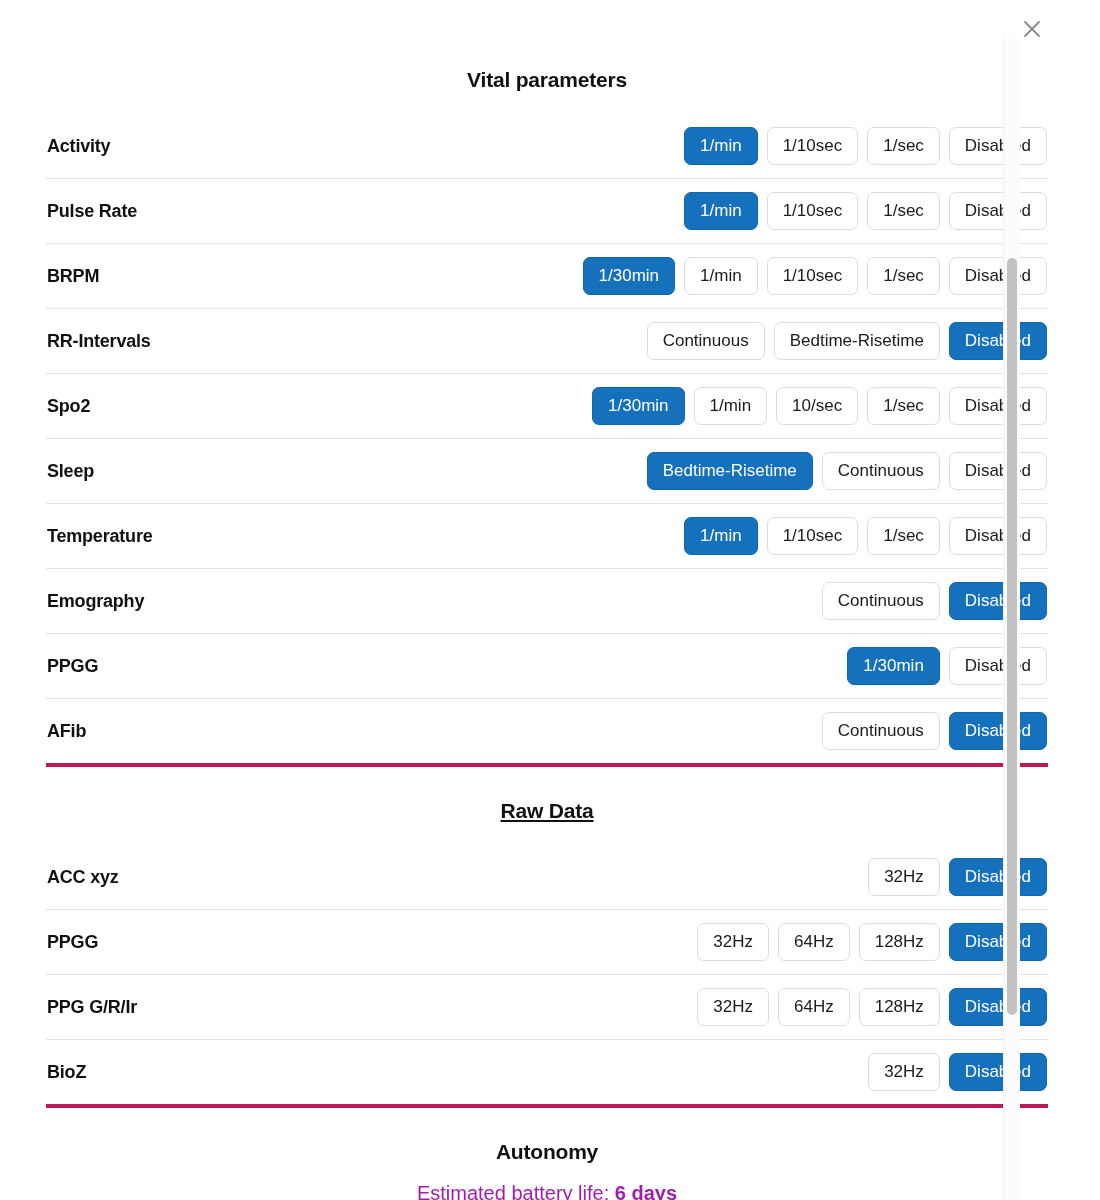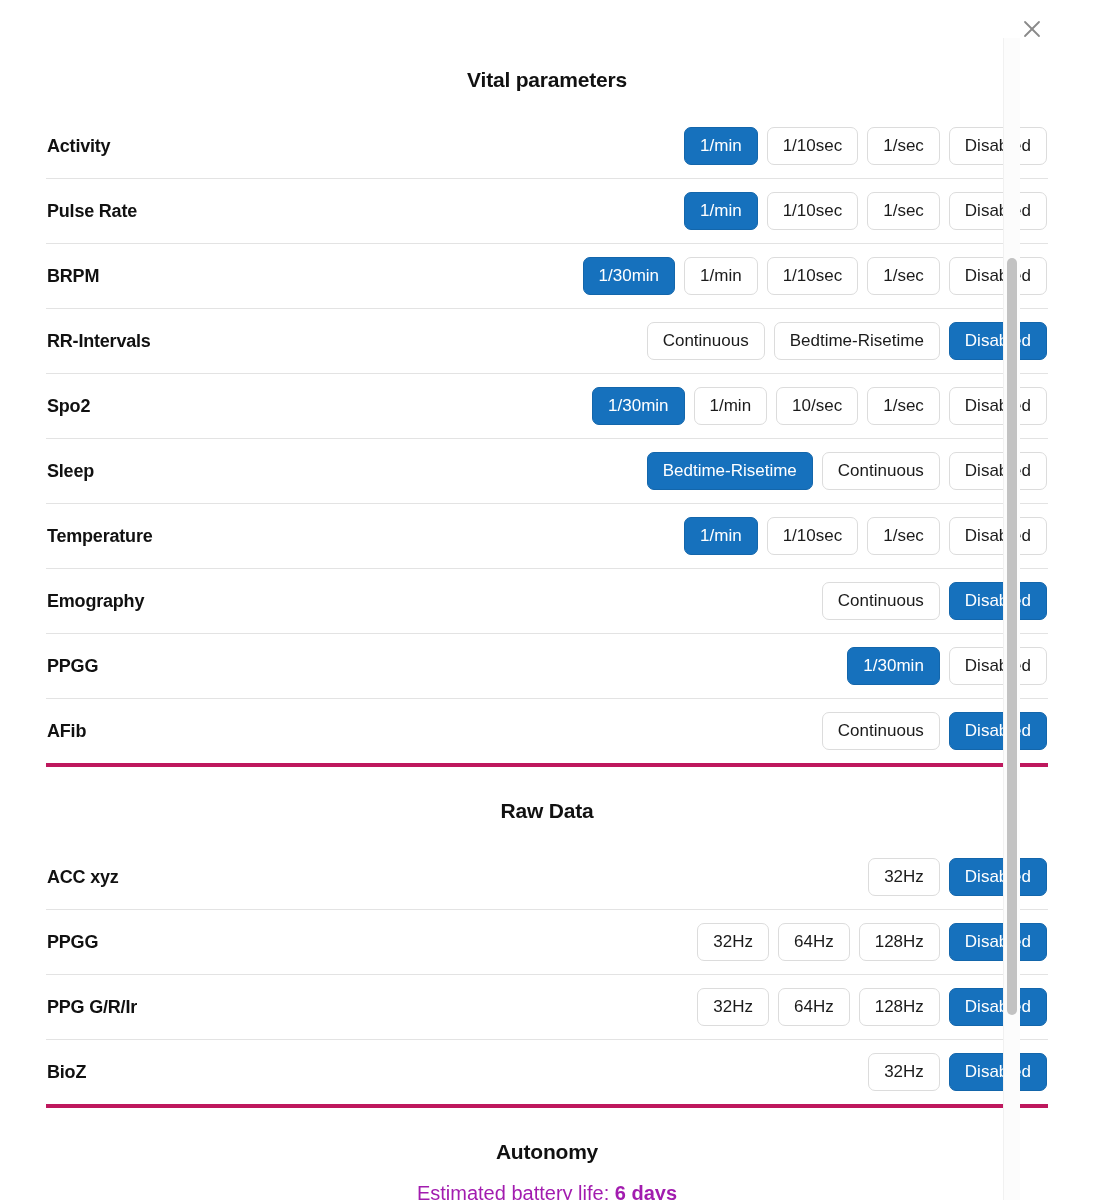--- a/index.html
+++ b/index.html
@@ -79,21 +79,21 @@
 
   .section-title {
     text-align: center;
     font-size: 21px;
     font-weight: bold;
     letter-spacing: -0.2px;
     color: #111111;
     padding-top: 4px;
   }
   .section-title.vital { margin-top: 52px; }
-  .section-title.raw   { margin-top: 28px; }
+  .section-title.raw   { margin-top: 28px; text-decoration: underline; }
   .section-title.autonomy { margin-top: 28px; }
 
   .rows { margin-top: 22px; }
 
   .param-row {
     display: flex;
     align-items: center;
     justify-content: space-between;
     height: 64px;
     border-bottom: 1px solid #e3e3e3;

